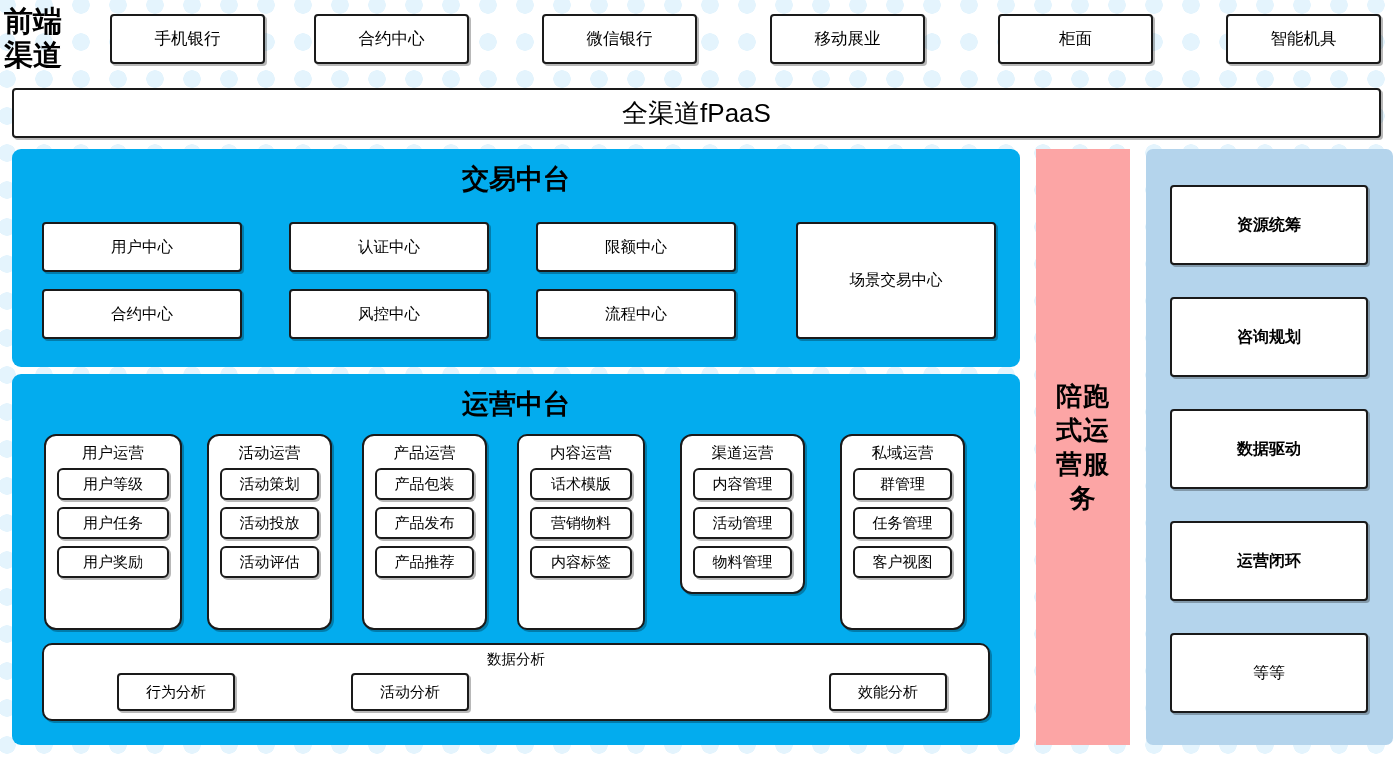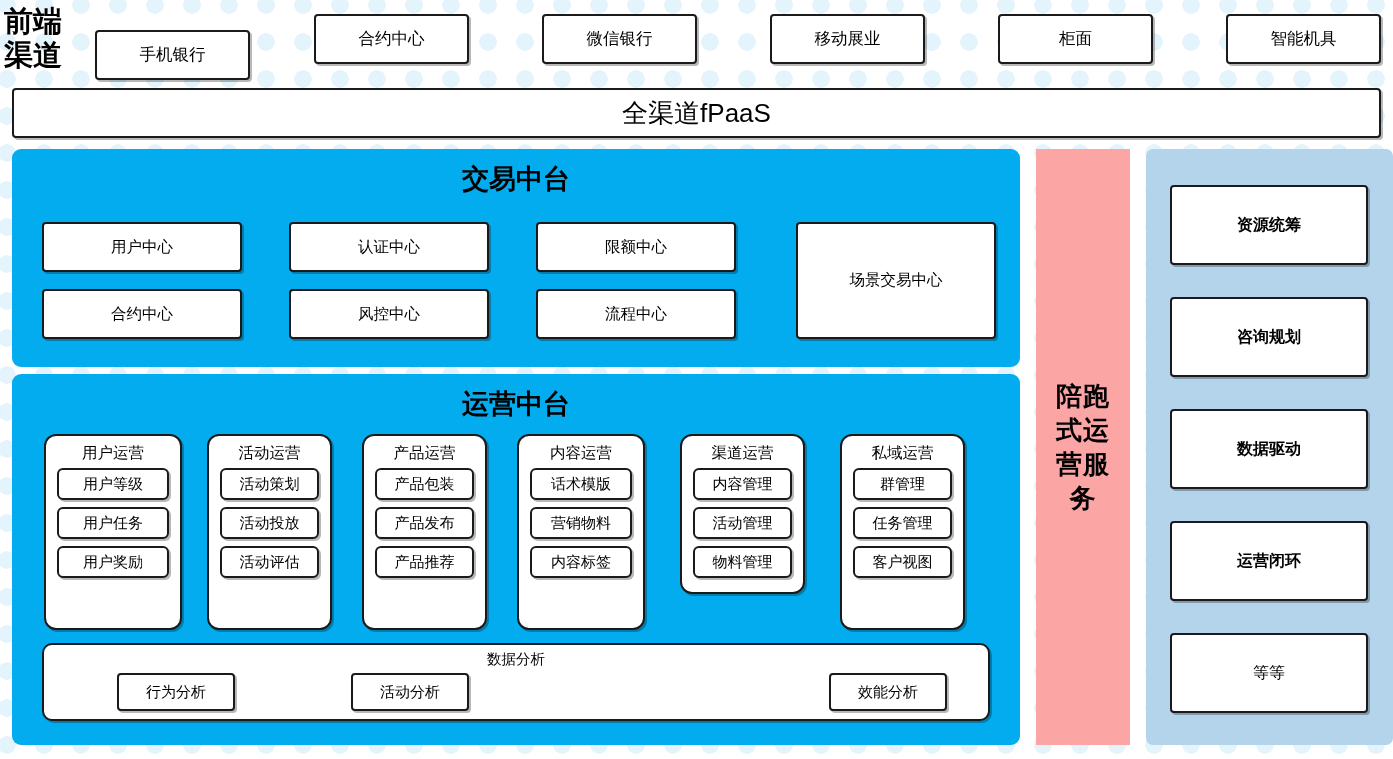--- a/index.html
+++ b/index.html
@@ -140,21 +140,21 @@
 
 <div id="dots"></div>
 
 <div id="root">
 
   <div id="channel-row">
     <div id="channel-label">
       <span>前端</span>
       <span>渠道</span>
     </div>
-    <div class="wbox chan-box" style="left:95px;margin-top:16px;">手机银行</div>
+    <div class="wbox chan-box" style="left:110px;">手机银行</div>
     <div class="wbox chan-box" style="left:314px;">合约中心</div>
     <div class="wbox chan-box" style="left:542px;">微信银行</div>
     <div class="wbox chan-box" style="left:770px;">移动展业</div>
     <div class="wbox chan-box" style="left:998px;">柜面</div>
     <div class="wbox chan-box" style="left:1226px;">智能机具</div>
   </div>
 
   <div class="wbox" id="fpaas">全渠道fPaaS</div>
 
   <div class="blue-panel" id="trade-panel">
@@ -186,21 +186,21 @@
       <div class="ops-item">活动评估</div>
     </div>
 
     <div class="ops-group" style="left:350px;top:60px;width:125px;height:196px;">
       <div class="ops-group-title">产品运营</div>
       <div class="ops-item">产品包装</div>
       <div class="ops-item">产品发布</div>
       <div class="ops-item">产品推荐</div>
     </div>
 
-    <div class="ops-group" style="left:505px;top:60px;width:128px;height:196px;">
+    <div class="ops-group" style="left:505px;top:60px;width:128px;height:196px;border-radius:10px;">
       <div class="ops-group-title">内容运营</div>
       <div class="ops-item">话术模版</div>
       <div class="ops-item">营销物料</div>
       <div class="ops-item">内容标签</div>
     </div>
 
     <div class="ops-group" style="left:668px;top:60px;width:125px;height:160px;">
       <div class="ops-group-title">渠道运营</div>
       <div class="ops-item">内容管理</div>
       <div class="ops-item">活动管理</div>

